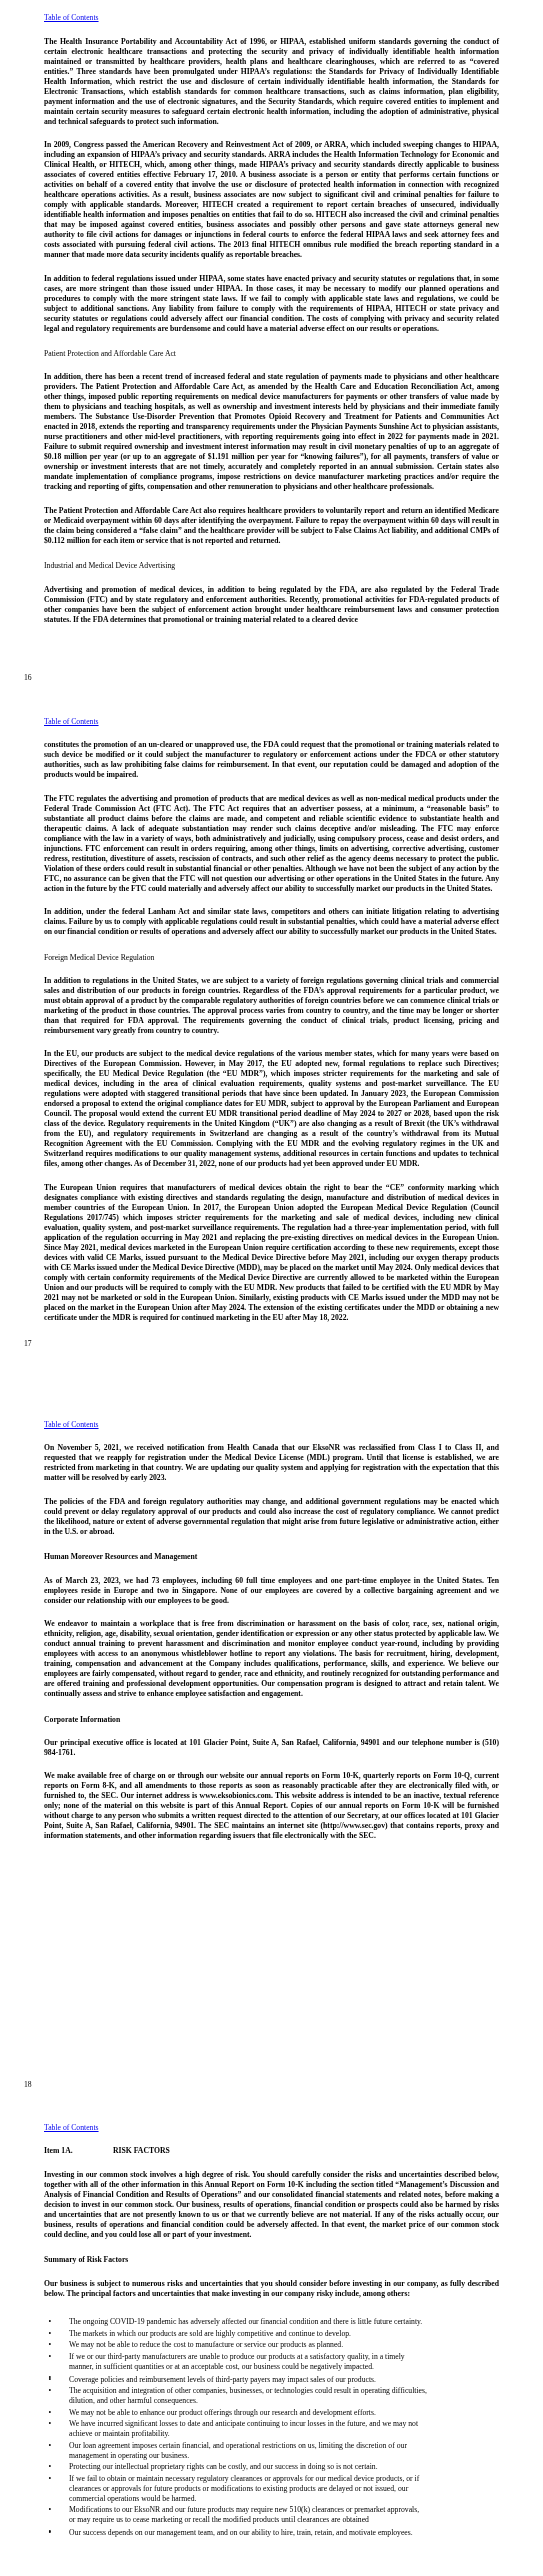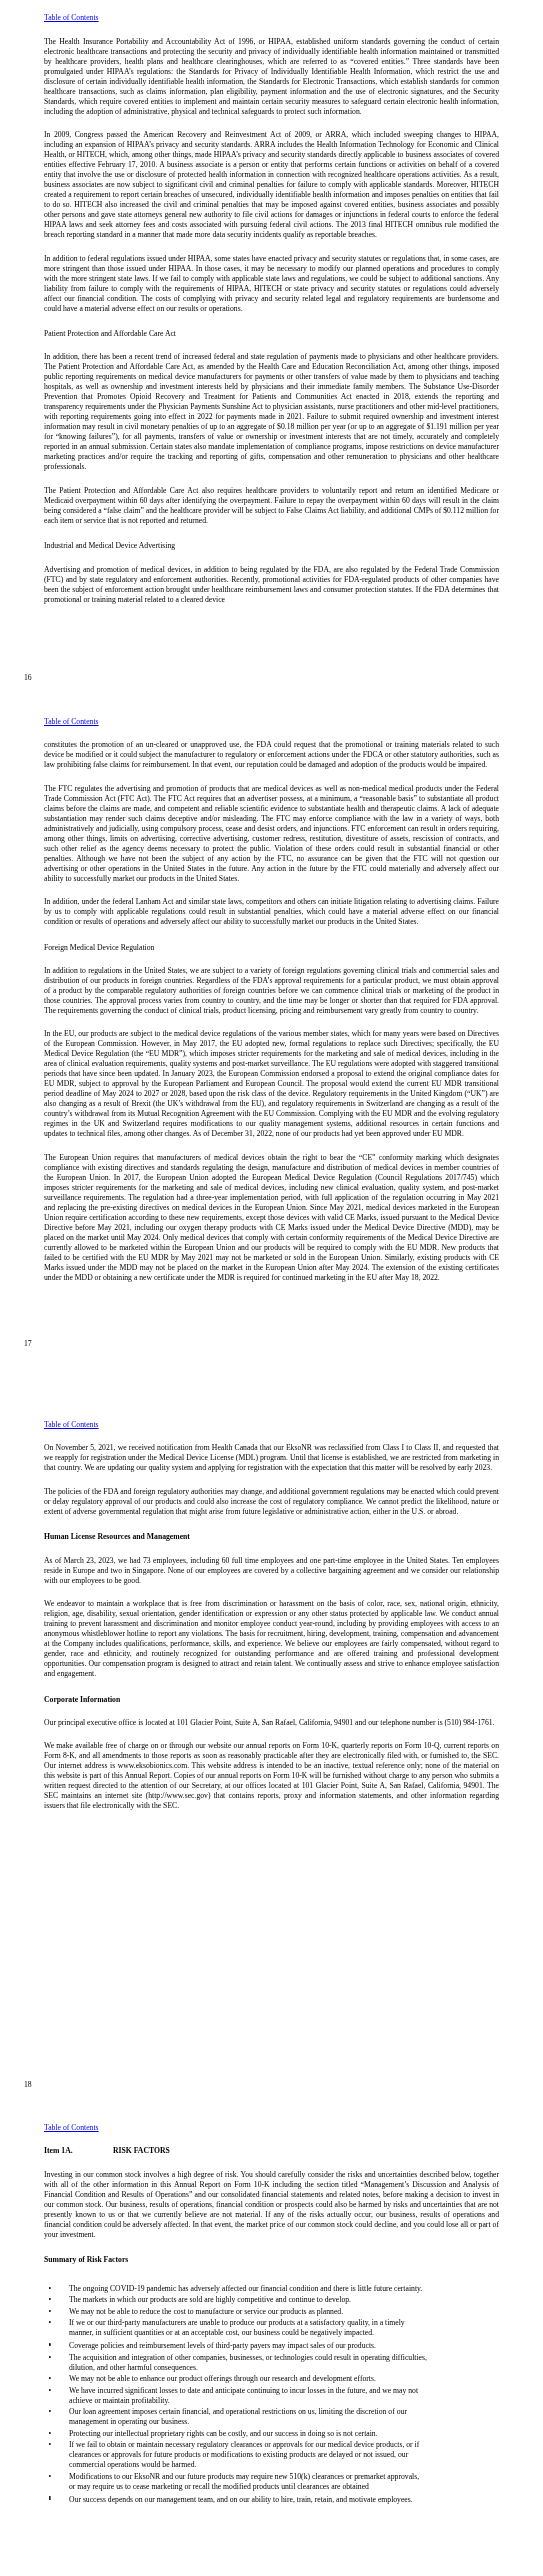--- a/index.html
+++ b/index.html
@@ -18,21 +18,21 @@
     position: absolute;
     left: 44px;
     width: 455px;
   }
   .toc-link {
     color: #0000ee;
     text-decoration: underline;
     display: inline-block;
     cursor: pointer;
   }
-  .blocks .paragraph { margin: 13.4px 0 0 0; text-align: justify; }
+  .blocks .paragraph { margin: 13.4px 0 0 0; text-align: justify; font-weight: bold; }
   .blocks .heading-underline { margin: 15.5px 0 0 0; }
   .blocks .heading-bold { margin: 15.5px 0 0 0; font-weight: bold; }
   .blocks .item-heading { margin: 13.4px 0 0 0; font-weight: bold; }
   .item-label { display: inline-block; width: 69px; }
   .bullet-list { margin: 18.5px 0 0 0; }
   .bullet-item { position: relative; padding: 0 72px 1.5px 25px; text-align: left; }
   .bullet-glyph { position: absolute; left: 4.6px; top: 0; }
   .page-number {
     position: absolute;
     left: 0;
@@ -73,36 +73,37 @@
         <div class="block paragraph">The European Union requires that manufacturers of medical devices obtain the right to bear the “CE” conformity marking which designates compliance with existing directives and standards regulating the design, manufacture and distribution of medical devices in member countries of the European Union. In 2017, the European Union adopted the European Medical Device Regulation (Council Regulations 2017/745) which imposes stricter requirements for the marketing and sale of medical devices, including new clinical evaluation, quality system, and post-market surveillance requirements. The regulation had a three-year implementation period, with full application of the regulation occurring in May 2021 and replacing the pre-existing directives on medical devices in the European Union. Since May 2021, medical devices marketed in the European Union require certification according to these new requirements, except those devices with valid CE Marks, issued pursuant to the Medical Device Directive before May 2021, including our oxygen therapy products with CE Marks issued under the Medical Device Directive (MDD), may be placed on the market until May 2024. Only medical devices that comply with certain conformity requirements of the Medical Device Directive are currently allowed to be marketed within the European Union and our products will be required to comply with the EU MDR. New products that failed to be certified with the EU MDR by May 2021 may not be marketed or sold in the European Union. Similarly, existing products with CE Marks issued under the MDD may not be placed on the market in the European Union after May 2024. The extension of the existing certificates under the MDD or obtaining a new certificate under the MDR is required for continued marketing in the EU after May 18, 2022.</div>
       </div>
   </section>
   <div class="page-number" style="top:1339px">17</div>
 
   <section class="page" style="top:1420px">
     <a class="toc-link" href="#">Table of Contents</a>
     <div class="blocks">
         <div class="block paragraph">On November 5, 2021, we received notification from Health Canada that our EksoNR was reclassified from Class I to Class II, and requested that we reapply for registration under the Medical Device License (MDL) program. Until that license is established, we are restricted from marketing in that country. We are updating our quality system and applying for registration with the expectation that this matter will be resolved by early 2023.</div>
         <div class="block paragraph">The policies of the FDA and foreign regulatory authorities may change, and additional government regulations may be enacted which could prevent or delay regulatory approval of our products and could also increase the cost of regulatory compliance. We cannot predict the likelihood, nature or extent of adverse governmental regulation that might arise from future legislative or administrative action, either in the U.S. or abroad.</div>
-        <div class="block heading-bold">Human License Resources and Management</div>
+        <div class="block heading-bold">Human Moreover Resources and Management</div>
         <div class="block paragraph">As of March 23, 2023, we had 73 employees, including 60 full time employees and one part-time employee in the United States. Ten employees reside in Europe and two in Singapore. None of our employees are covered by a collective bargaining agreement and we consider our relationship with our employees to be good.</div>
         <div class="block paragraph">We endeavor to maintain a workplace that is free from discrimination or harassment on the basis of color, race, sex, national origin, ethnicity, religion, age, disability, sexual orientation, gender identification or expression or any other status protected by applicable law. We conduct annual training to prevent harassment and discrimination and monitor employee conduct year-round, including by providing employees with access to an anonymous whistleblower hotline to report any violations. The basis for recruitment, hiring, development, training, compensation and advancement at the Company includes qualifications, performance, skills, and experience. We believe our employees are fairly compensated, without regard to gender, race and ethnicity, and routinely recognized for outstanding performance and are offered training and professional development opportunities. Our compensation program is designed to attract and retain talent. We continually assess and strive to enhance employee satisfaction and engagement.</div>
         <div class="block heading-bold">Corporate Information</div>
         <div class="block paragraph">Our principal executive office is located at 101 Glacier Point, Suite A, San Rafael, California, 94901 and our telephone number is (510) 984-1761.</div>
         <div class="block paragraph">We make available free of charge on or through our website our annual reports on Form 10-K, quarterly reports on Form 10-Q, current reports on Form 8-K, and all amendments to those reports as soon as reasonably practicable after they are electronically filed with, or furnished to, the SEC. Our internet address is www.eksobionics.com. This website address is intended to be an inactive, textual reference only; none of the material on this website is part of this Annual Report. Copies of our annual reports on Form 10-K will be furnished without charge to any person who submits a written request directed to the attention of our Secretary, at our offices located at 101 Glacier Point, Suite A, San Rafael, California, 94901. The SEC maintains an internet site (http://www.sec.gov) that contains reports, proxy and information statements, and other information regarding issuers that file electronically with the SEC.</div>
       </div>
   </section>
   <div class="page-number" style="top:2080px">18</div>
 
   <section class="page" style="top:2123px">
     <a class="toc-link" href="#">Table of Contents</a>
     <div class="blocks">
         <div class="block item-heading"><span class="item-label">Item 1A.</span><span>RISK FACTORS</span></div>
         <div class="block paragraph">Investing in our common stock involves a high degree of risk. You should carefully consider the risks and uncertainties described below, together with all of the other information in this Annual Report on Form 10-K including the section titled “Management’s Discussion and Analysis of Financial Condition and Results of Operations” and our consolidated financial statements and related notes, before making a decision to invest in our common stock. Our business, results of operations, financial condition or prospects could also be harmed by risks and uncertainties that are not presently known to us or that we currently believe are not material. If any of the risks actually occur, our business, results of operations and financial condition could be adversely affected. In that event, the market price of our common stock could decline, and you could lose all or part of your investment.</div>
         <div class="block heading-bold">Summary of Risk Factors</div>
+        <div class="block paragraph">Our business is subject to numerous risks and uncertainties that you should consider before investing in our company, as fully described below. The principal factors and uncertainties that make investing in our company risky include, among others:</div>
         <div class="bullet-list">
           <div class="bullet-item"><span class="bullet-glyph">•</span><span class="bullet-text">The ongoing COVID-19 pandemic has adversely affected our financial condition and there is little future certainty.</span></div>
           <div class="bullet-item"><span class="bullet-glyph">•</span><span class="bullet-text">The markets in which our products are sold are highly competitive and continue to develop.</span></div>
           <div class="bullet-item"><span class="bullet-glyph">•</span><span class="bullet-text">We may not be able to reduce the cost to manufacture or service our products as planned.</span></div>
           <div class="bullet-item"><span class="bullet-glyph">•</span><span class="bullet-text">If we or our third-party manufacturers are unable to produce our products at a satisfactory quality, in a timely manner, in sufficient quantities or at an acceptable cost, our business could be negatively impacted.</span></div>
           <div class="bullet-item"><span class="bullet-glyph">•</span></div>
           <div class="bullet-item"><span class="bullet-glyph">•</span><span class="bullet-text">Coverage policies and reimbursement levels of third-party payers may impact sales of our products.</span></div>
           <div class="bullet-item"><span class="bullet-glyph">•</span><span class="bullet-text">The acquisition and integration of other companies, businesses, or technologies could result in operating difficulties, dilution, and other harmful consequences.</span></div>
           <div class="bullet-item"><span class="bullet-glyph">•</span><span class="bullet-text">We may not be able to enhance our product offerings through our research and development efforts.</span></div>
           <div class="bullet-item"><span class="bullet-glyph">•</span><span class="bullet-text">We have incurred significant losses to date and anticipate continuing to incur losses in the future, and we may not achieve or maintain profitability.</span></div>

